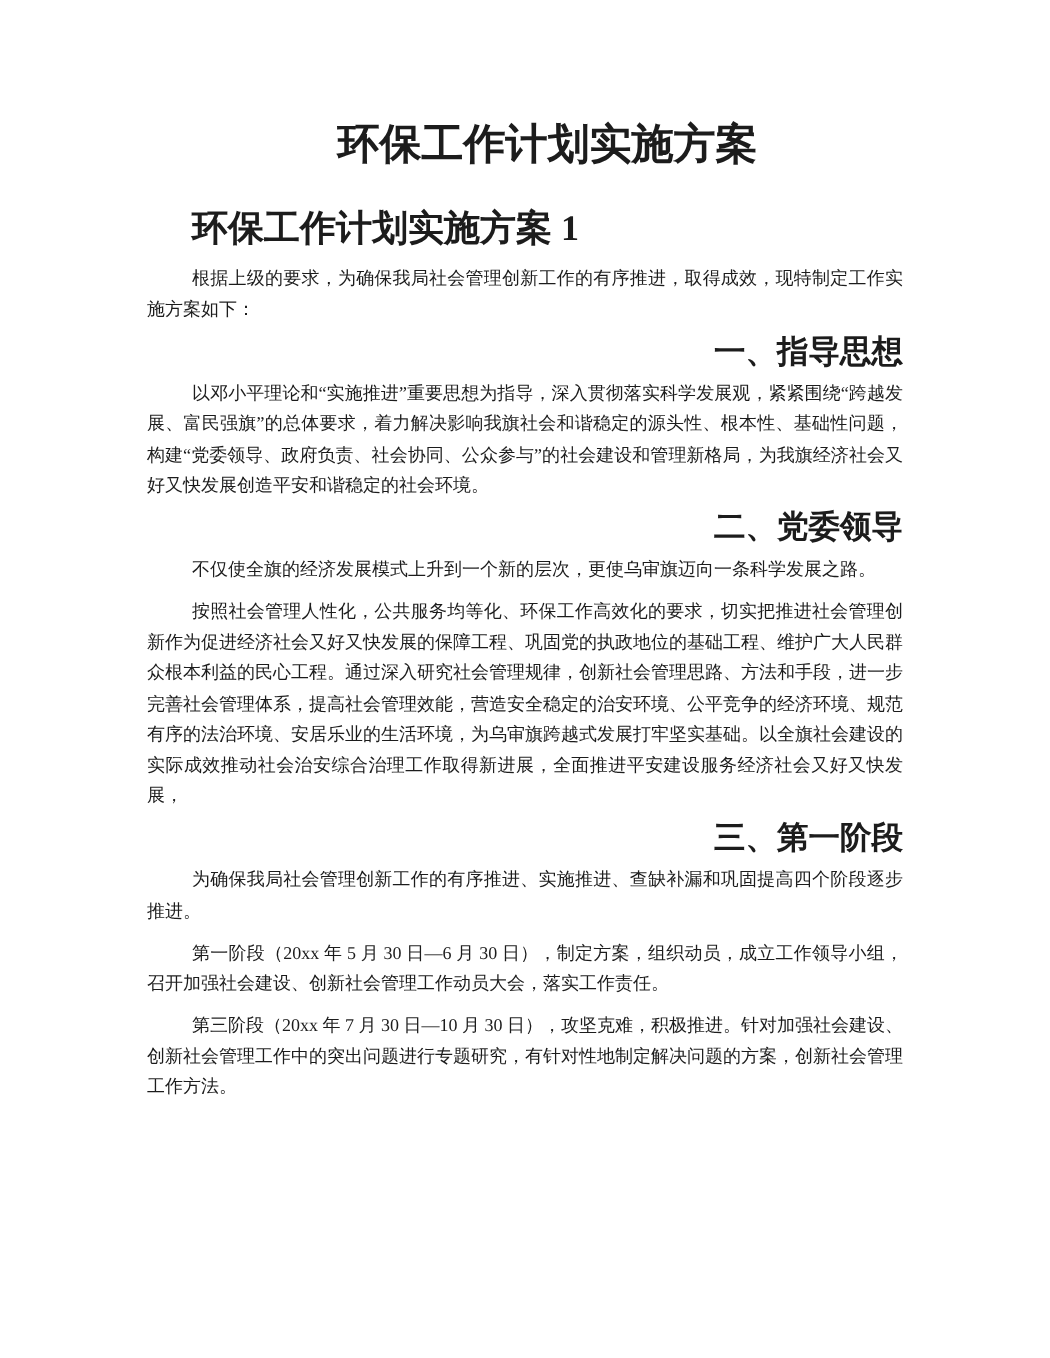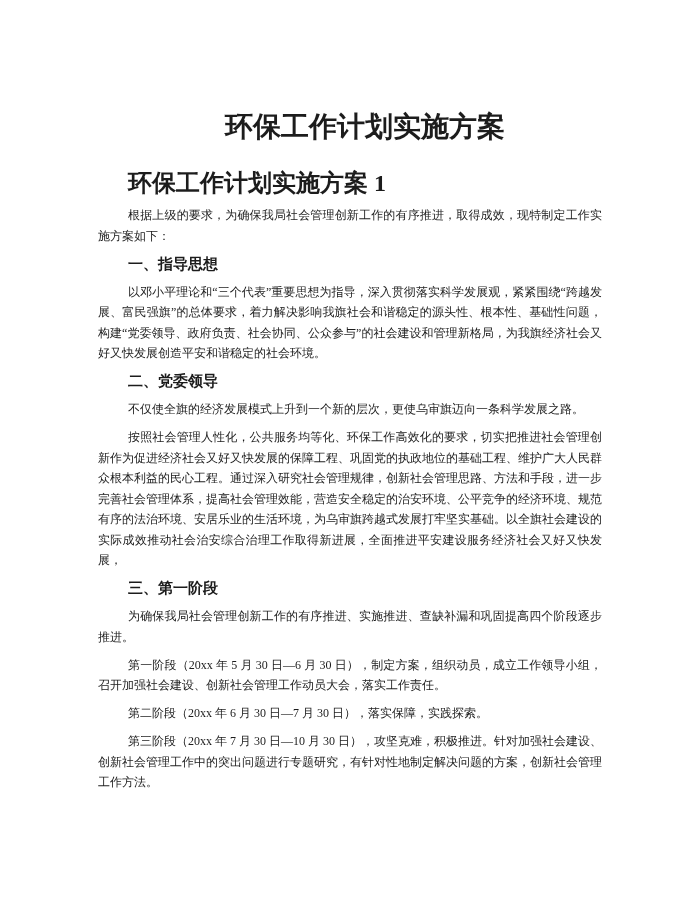--- a/index.html
+++ b/index.html
@@ -7,70 +7,70 @@
     padding: 0;
     background: #ffffff;
   }
   .page {
     position: relative;
     width: 700px;
     height: 905px;
     margin: 0 auto;
     background: #ffffff;
     box-sizing: border-box;
-    padding: 109px 98px 0 98px;
+    padding: 79px 98px 0 98px;
     overflow: hidden;
     font-family: "Liberation Serif", "DejaVu Serif", serif;
     color: #1c1c1c;
   }
   .doc-title {
     font-size: 28px;
     line-height: 36px;
     font-weight: bold;
     text-align: center;
     text-indent: 30px; 
     margin: 0 0 23px 0;
   }
   .doc-subtitle {
     font-size: 24px;
     line-height: 30px;
     font-weight: bold;
     text-indent: 30px;
     margin: 16px 0 7px 0;
   }
   .sec-heading {
-    font-size: 15px;
+    font-size: 21px;
     line-height: 20.5px;
     font-weight: bold;
     text-indent: 30px;
     margin: 4px 0 7.5px 0;
+    text-align: right;
   }
   .body-para {
     font-size: 12px;
     line-height: 20.5px;
     text-indent: 30px;
     text-align: justify;
     margin: 0 0 7.5px 0;
     word-break: break-all;
   }
 </style>
 </head>
 <body>
 
 <div class="page">
   <div class="doc-title">环保工作计划实施方案</div>
   <div class="doc-subtitle">环保工作计划实施方案 1</div>
 
   <p class="body-para">根据上级的要求，为确保我局社会管理创新工作的有序推进，取得成效，现特制定工作实施方案如下：</p>
 
   <h3 class="sec-heading">一、指导思想</h3>
-  <p class="body-para">以邓小平理论和“三个代表”重要思想为指导，深入贯彻落实科学发展观，紧紧围绕“跨越发展、富民强旗”的总体要求，着力解决影响我旗社会和谐稳定的源头性、根本性、基础性问题，构建“党委领导、政府负责、社会协同、公众参与”的社会建设和管理新格局，为我旗经济社会又好又快发展创造平安和谐稳定的社会环境。</p>
+  <p class="body-para">以邓小平理论和“实施推进”重要思想为指导，深入贯彻落实科学发展观，紧紧围绕“跨越发展、富民强旗”的总体要求，着力解决影响我旗社会和谐稳定的源头性、根本性、基础性问题，构建“党委领导、政府负责、社会协同、公众参与”的社会建设和管理新格局，为我旗经济社会又好又快发展创造平安和谐稳定的社会环境。</p>
 
   <h3 class="sec-heading">二、党委领导</h3>
   <p class="body-para">不仅使全旗的经济发展模式上升到一个新的层次，更使乌审旗迈向一条科学发展之路。</p>
   <p class="body-para">按照社会管理人性化，公共服务均等化、环保工作高效化的要求，切实把推进社会管理创新作为促进经济社会又好又快发展的保障工程、巩固党的执政地位的基础工程、维护广大人民群众根本利益的民心工程。通过深入研究社会管理规律，创新社会管理思路、方法和手段，进一步完善社会管理体系，提高社会管理效能，营造安全稳定的治安环境、公平竞争的经济环境、规范有序的法治环境、安居乐业的生活环境，为乌审旗跨越式发展打牢坚实基础。以全旗社会建设的实际成效推动社会治安综合治理工作取得新进展，全面推进平安建设服务经济社会又好又快发展，</p>
 
   <h3 class="sec-heading">三、第一阶段</h3>
   <p class="body-para">为确保我局社会管理创新工作的有序推进、实施推进、查缺补漏和巩固提高四个阶段逐步推进。</p>
   <p class="body-para">第一阶段（20xx 年 5 月 30 日—6 月 30 日），制定方案，组织动员，成立工作领导小组，召开加强社会建设、创新社会管理工作动员大会，落实工作责任。</p>
-  <p class="body-para">第二阶段（20xx 年 6 月 30 日—7 月 30 日），落实保障，实践探索。</p>
   <p class="body-para">第三阶段（20xx 年 7 月 30 日—10 月 30 日），攻坚克难，积极推进。针对加强社会建设、创新社会管理工作中的突出问题进行专题研究，有针对性地制定解决问题的方案，创新社会管理工作方法。</p>
 </div>
 
 </body></html>

